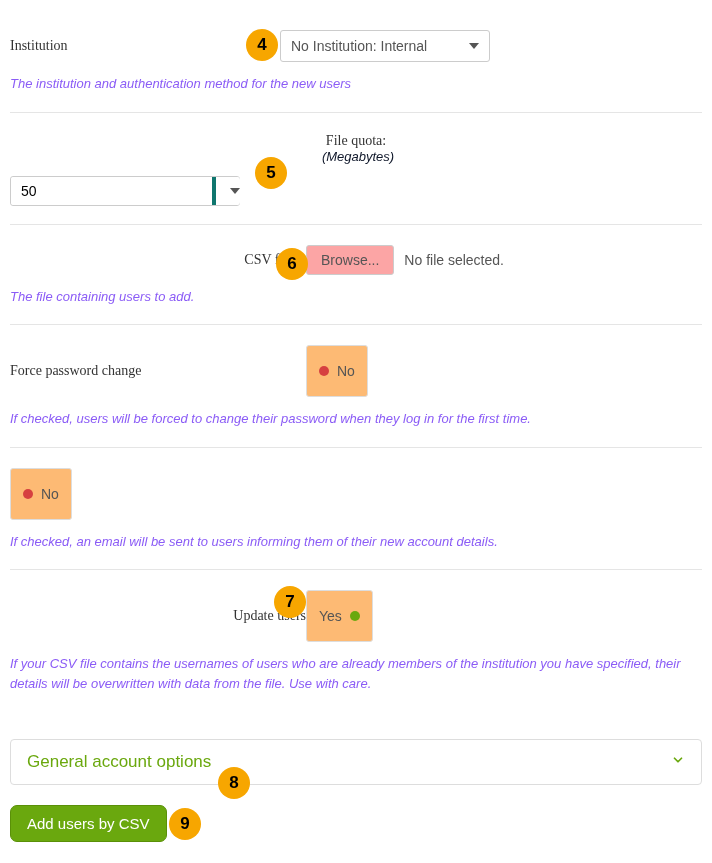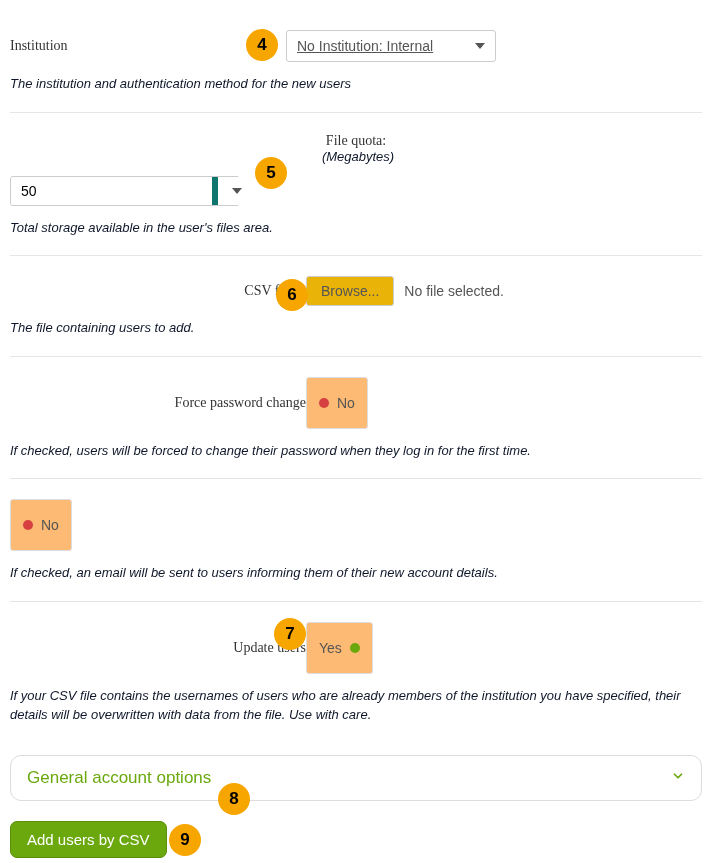--- a/index.html
+++ b/index.html
@@ -40,21 +40,21 @@
       color: #0f172a;
       margin-left: 4px;
       font-size: 13px;
     }
     .required {
       color: #c00;
       margin-left: 2px;
     }
     .help-text {
       font-style: italic;
-      color: #0f172a;
+      color: #8b5cf6;
       font-size: 13px;
       margin-top: 12px;
       line-height: 1.5;
     }
     .inline-row {
       display: flex;
       align-items: center;
     }
     .inline-row .field-label {
       width: 270px;
@@ -84,37 +84,37 @@
     .combo-box {
       display: inline-flex;
       width: 230px;
       border: 1px solid #ccc;
       border-radius: 3px;
       margin-top: 8px;
     }
     .combo-input {
       flex: 1;
       border: none;
-      border-right: 6px solid #0f766e;
+      border-right: 4px solid #0f766e;
       padding: 6px 10px;
       font-size: 14px;
       outline: none;
       border-radius: 3px 0 0 3px;
     }
     .combo-toggle {
       width: 48px;
       display: flex;
       align-items: center;
       justify-content: center;
       cursor: pointer;
       background: #fff;
       border-radius: 0 3px 3px 0;
     }
     .browse-btn {
-      background: #eab308;
+      background: #fca5a5;
       border: 1px solid #ccc;
       border-radius: 3px;
       padding: 6px 14px;
       font-size: 14px;
       color: #555;
       cursor: pointer;
     }
     .file-status {
       margin-left: 10px;
       color: #555;
@@ -139,27 +139,27 @@
     .dot.red {
       background: #d64040;
       margin-right: 8px;
     }
     .dot.green {
       background: #6aa80e;
       margin-left: 8px;
     }
     .accordion {
       border: 1px solid #ddd;
-      border-radius: 11px;
+      border-radius: 4px;
       padding: 12px 16px;
       display: flex;
       align-items: center;
       justify-content: space-between;
       cursor: pointer;
-      margin-top: 12px;
+      margin-top: 28px;
     }
     .accordion-title {
       color: #6aa80e;
       font-size: 17px;
     }
     .chevron-down {
       color: #6aa80e;
       font-size: 16px;
       font-weight: bold;
     }
@@ -191,59 +191,58 @@
       z-index: 10;
     }
   </style>
 </head>
 <body>
 
 <div class="form-group">
   <div class="badge" style="top:19px; left:236px;">4</div>
   <div class="inline-row">
     <label class="field-label">Institution</label>
-    <div class="select-lg" style="margin-left:6px;text-decoration:underline;">
+    <div class="select-lg" style="">
       <span>No Institution: Internal</span>
       <span class="caret"></span>
     </div>
   </div>
   <div class="help-text">The institution and authentication method for the new users</div>
 </div>
 
 <div class="form-group">
   <div class="badge" style="top:44px; left:245px;">5</div>
   <div class="label-row">
     <label class="field-label">File quota:</label>
     <span class="label-suffix">(Megabytes)</span>
   </div>
   <div class="combo-box">
     <input class="combo-input" type="text" value="50" style="">
     <div class="combo-toggle">
       <span class="caret"></span>
     </div>
   </div>
-  <div class="help-text">Total storage available in the user's files area.</div>
 </div>
 
 <div class="form-group">
   <div class="badge" style="top:23px; left:266px;">6</div>
   <div class="inline-row">
     <label class="field-label" style="width:296px;text-align:right;">
       <span>CSV file</span>
       <span class="required">*</span>
     </label>
     <button class="browse-btn">Browse...</button>
     <span class="file-status">No file selected.</span>
   </div>
   <div class="help-text">The file containing users to add.</div>
 </div>
 
 <div class="form-group">
   <div class="inline-row">
-    <label class="field-label" style="width:296px;text-align:right;">Force password change</label>
+    <label class="field-label" style="width:296px;">Force password change</label>
     <div class="yesno">
       <span class="dot red"></span>
       <span>No</span>
     </div>
   </div>
   <div class="help-text">If checked, users will be forced to change their password when they log in for the first time.</div>
 </div>
 
 <div class="form-group">
   <div class="inline-row">

